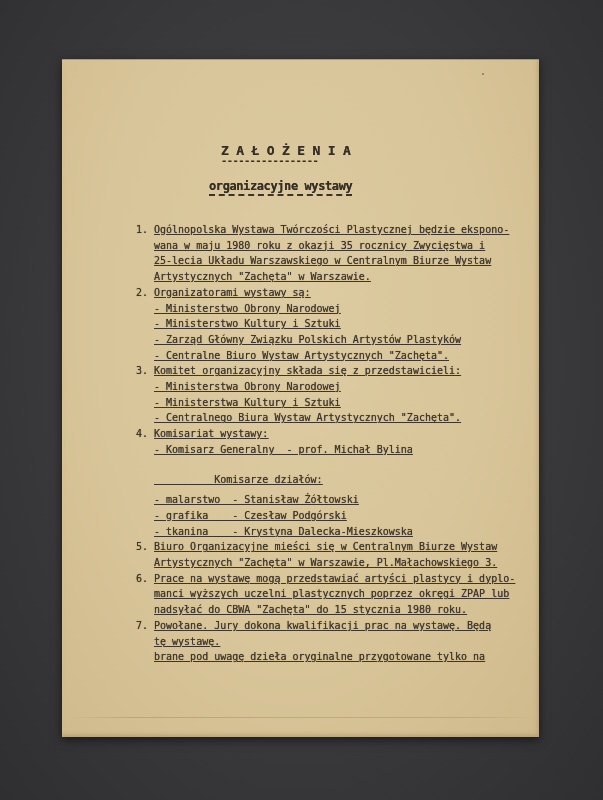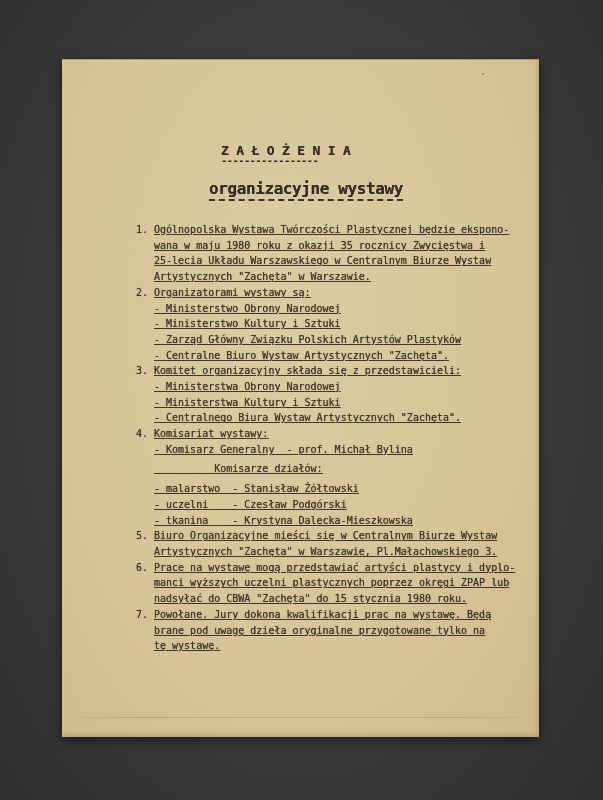--- a/index.html
+++ b/index.html
@@ -22,35 +22,35 @@
     letter-spacing:-0.2px; white-space:pre;
     text-shadow:0 0 .6px rgba(54,47,38,.9);
   }
   .title-underline {
     position:absolute; left:159px; top:95px;
     font-size:10.5px; font-weight:bold; color:#362f26;
     letter-spacing:-0.6px; white-space:pre;
   }
   .subtitle {
     position:absolute; left:147px; top:120px;
-    font-size:16px; font-weight:bold; color:#362f26;
+    font-size:12px; font-weight:bold; color:#362f26;
     letter-spacing:-0.4px; white-space:pre;
     border-bottom:2px dashed #3a332a; padding-bottom:1px;
     text-shadow:0 0 .6px rgba(54,47,38,.9);
   }
   .list {
     position:absolute; left:74px; top:163px; width:396px;
     font-size:10px; line-height:15.7px; color:#3e362c;
     text-shadow:0 0 .7px rgba(62,54,44,.85);
   }
   .item { display:flex; align-items:flex-start; }
   .num  { width:18px; flex:none; white-space:pre; }
   .lines{ flex:1;text-decoration:underline; }
   .line { white-space:pre; }
-  .gap-a{ margin-top:3px; }
+  .gap-a{ margin-top:14px; }
   .gap-b{ margin-top:5px; }
   .crease {
     position:absolute; left:4px; width:469px; top:658px; height:1px;
     background:linear-gradient(90deg, rgba(90,70,40,0) 0%, rgba(90,70,40,.22) 15%, rgba(90,70,40,.18) 85%, rgba(90,70,40,0) 100%);
   }
   .speck { position:absolute; border-radius:50%; background:rgba(70,55,35,.55); }
   .speck1 { left:420px; top:14px; width:2px; height:2px; }
   .speck2 { left:116px; top:205px; width:2px; height:2px; background:rgba(70,55,35,.35); }
 </style>
 </head>
@@ -95,21 +95,21 @@
       </div>
     </div>
 
     <div class="item">
       <div class="num">4.</div>
       <div class="lines">
         <div class="line">Komisariat wystawy:</div>
         <div class="line">- Komisarz Generalny  - prof. Michał Bylina</div>
         <div class="line gap-a">          Komisarze działów:</div>
         <div class="line gap-b">- malarstwo  - Stanisław Żółtowski</div>
-        <div class="line">- uczelni    - Czesław Podgórski</div>
+        <div class="line">- grafika    - Czesław Podgórski</div>
         <div class="line">- tkanina    - Krystyna Dalecka-Mieszkowska</div>
       </div>
     </div>
 
     <div class="item">
       <div class="num">5.</div>
       <div class="lines">
         <div class="line">Biuro Organizacyjne mieści się w Centralnym Biurze Wystaw</div>
         <div class="line">Artystycznych "Zachęta" w Warszawie, Pl.Małachowskiego 3.</div>
       </div>
@@ -121,22 +121,22 @@
         <div class="line">Prace na wystawę mogą przedstawiać artyści plastycy i dyplo-</div>
         <div class="line">manci wyższych uczelni plastycznych poprzez okręgi ZPAP lub</div>
         <div class="line">nadsyłać do CBWA "Zachęta" do 15 stycznia 1980 roku.</div>
       </div>
     </div>
 
     <div class="item">
       <div class="num">7.</div>
       <div class="lines">
         <div class="line">Powołane. Jury dokona kwalifikacji prac na wystawę. Będą</div>
+        <div class="line">tę wystawę.</div>
         <div class="line">brane pod uwagę dzieła oryginalne przygotowane tylko na</div>
-        <div class="line">tę wystawę.</div>
       </div>
     </div>
 
   </div>
 
   <div class="crease"></div>
   <div class="speck speck1"></div>
   <div class="speck speck2"></div>
 </div>
 

